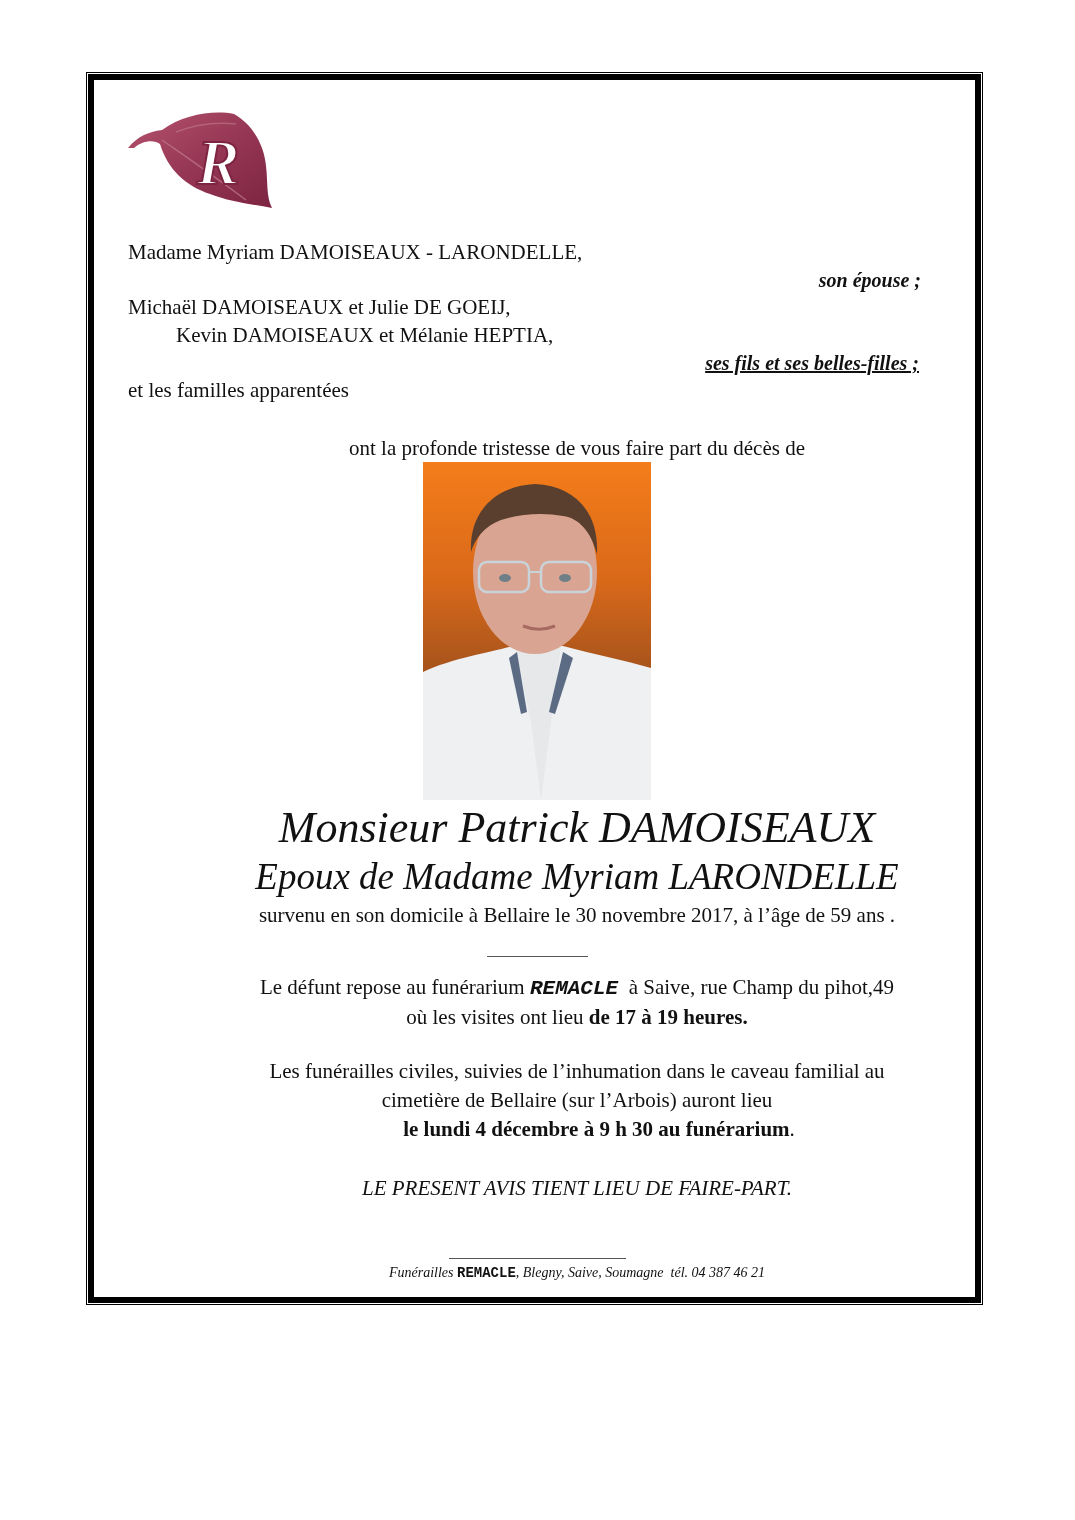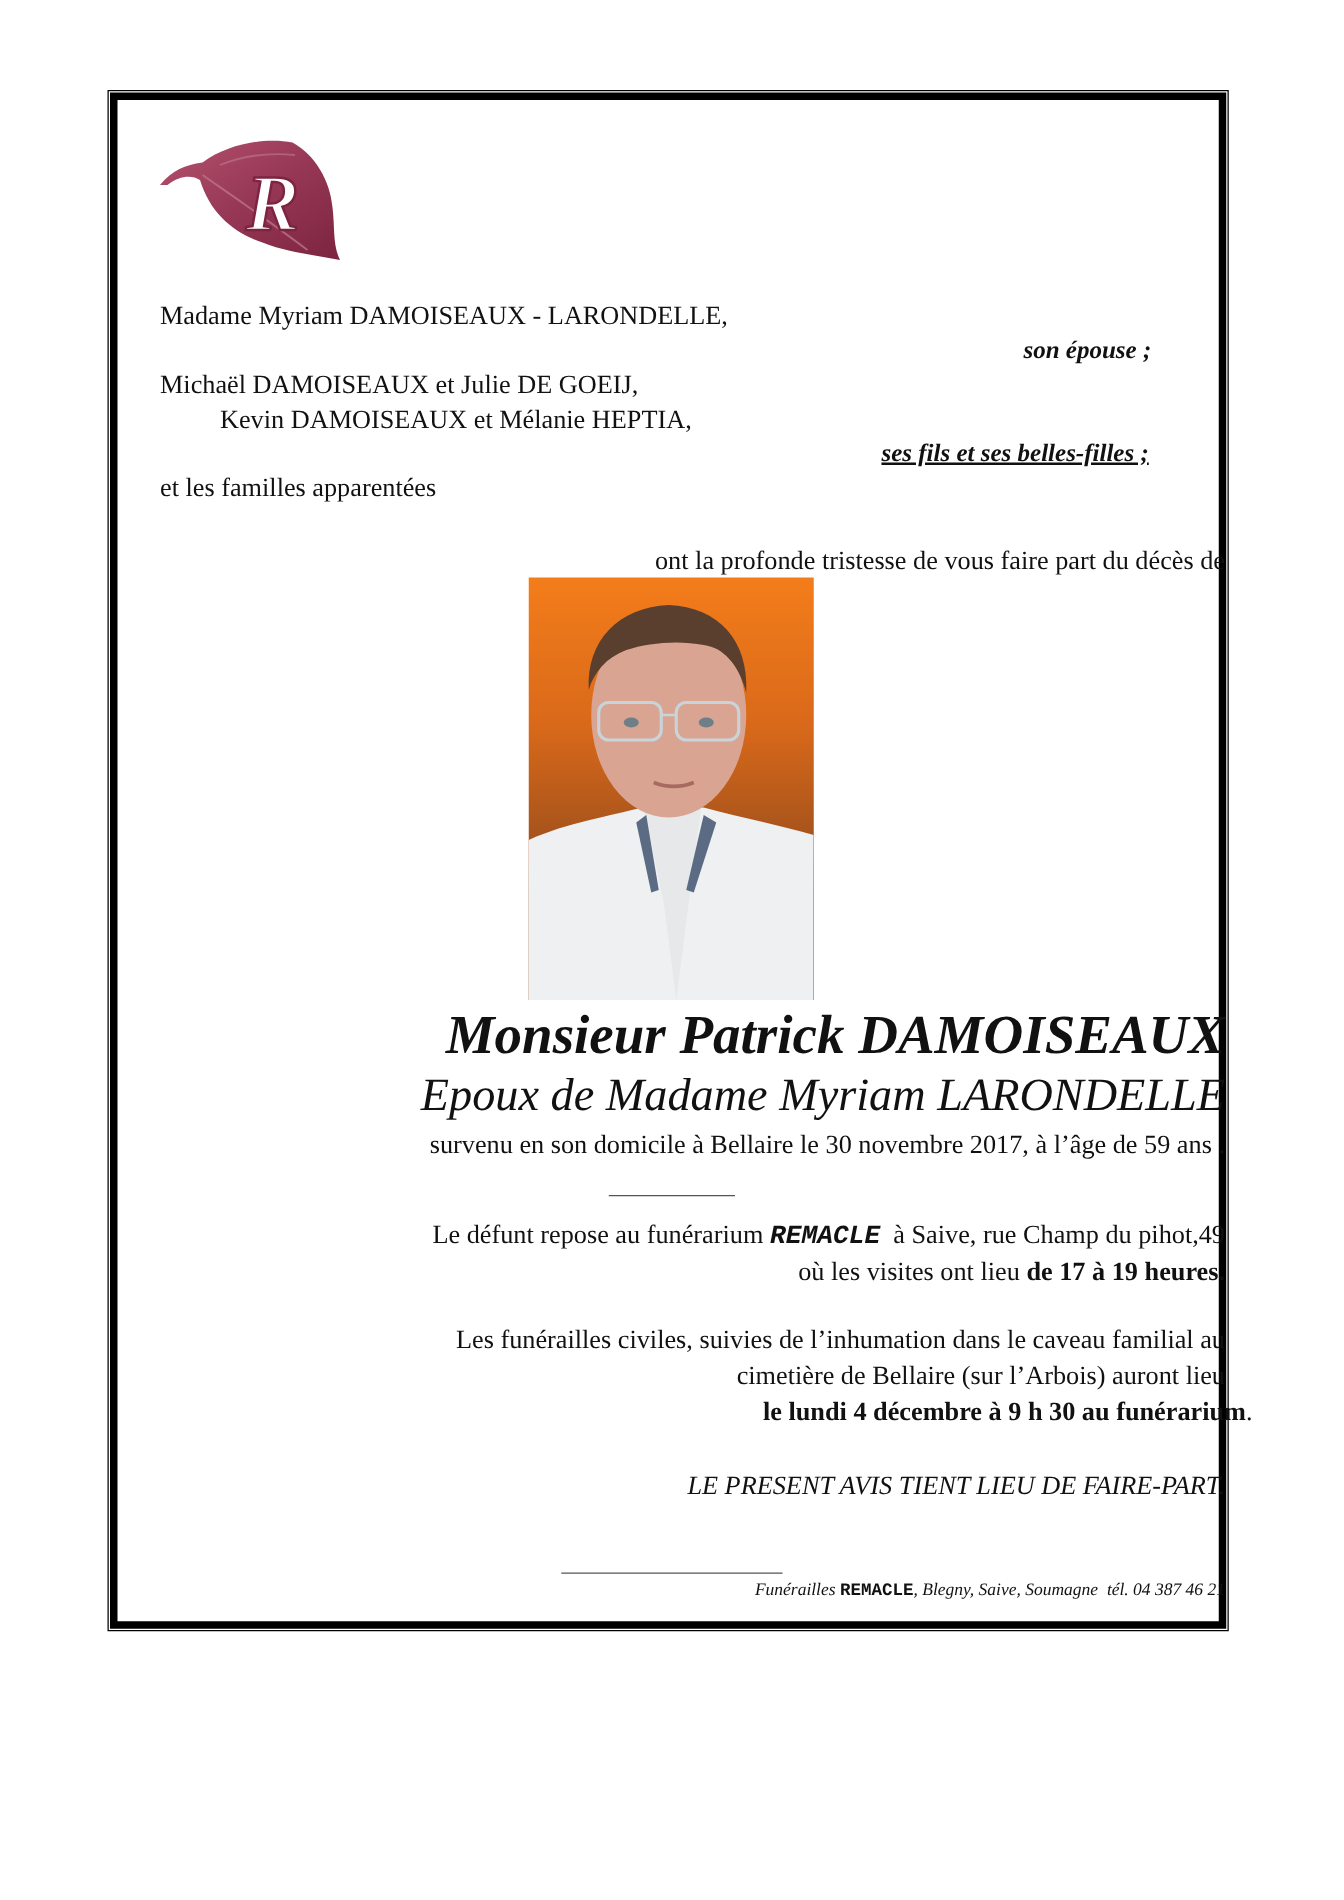--- a/index.html
+++ b/index.html
@@ -6,24 +6,24 @@
   body { width: 1075px; height: 1520px; position: relative; overflow: hidden;
          font-family: "Liberation Serif", serif; color: #111; }
   .frame-outer { position: absolute; left: 86px; top: 72px; width: 897px; height: 1233px;
                  border: 1px solid #000; box-sizing: border-box; }
   .frame-inner { position: absolute; left: 88px; top: 74px; width: 893px; height: 1229px;
                  border: 6px solid #000; box-sizing: border-box; }
   .logo { position: absolute; left: 126px; top: 110px; width: 148px; height: 100px; }
   .abs { position: absolute; white-space: nowrap; }
   .t20 { font-size: 21px; line-height: 24px; }
   .rel-label { font-size: 20px; font-style: italic; font-weight: bold; }
-  .center-line { position: absolute; left: 94px; width: 886px; text-align: right; white-space: nowrap; }
+  .center-line { position: absolute; left: 94px; width: 886px; text-align: center; white-space: nowrap; padding-left: 40px; }
   .photo { position: absolute; left: 423px; top: 462px; width: 228px; height: 338px; overflow: hidden;
            background: linear-gradient(180deg, #f47d1a 0%, #d9691a 35%, #a6531c 62%, #7a3f18 75%); }
-  .name { font-size: 44px; font-weight: bold; font-style: italic; line-height: 50px; }
+  .name { font-size: 44px; font-weight: normal; font-style: italic; line-height: 50px; }
   .spouse { font-size: 37px; font-style: italic; line-height: 42px; }
   .mono-brand { font-family: "Liberation Mono", monospace; font-weight: bold; font-style: italic; }
   .divider { position: absolute; height: 1px; background: #555; }
   b.strong { font-weight: bold; }
 </style>
 </head>
 <body>
 
 <div class="frame-outer"></div>
 <div class="frame-inner"></div>

